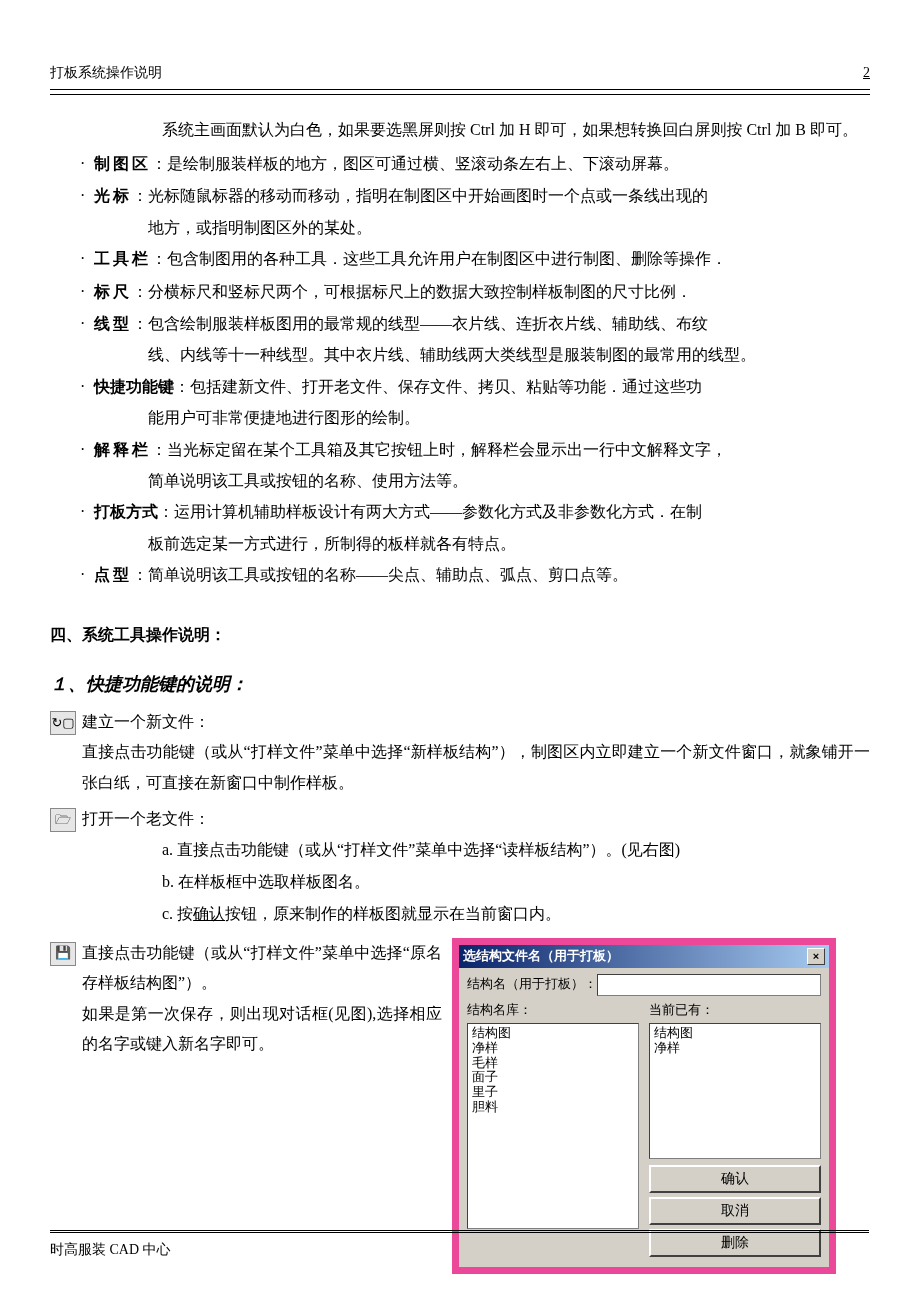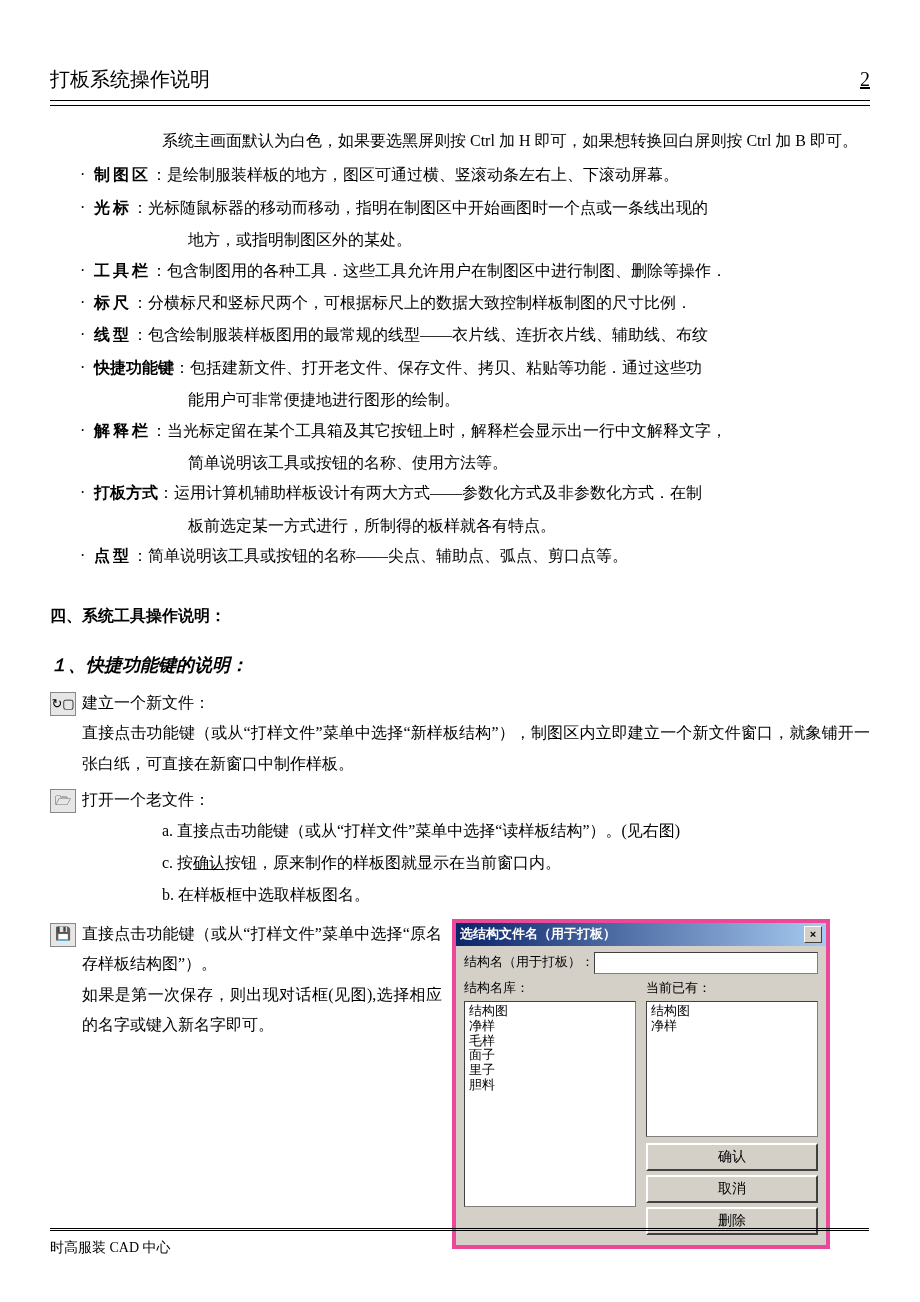--- a/index.html
+++ b/index.html
@@ -14,21 +14,21 @@
     width: 920px;
     min-height: 1302px;
     margin: 0 auto;
     padding: 60px 50px 30px 50px;
     box-sizing: border-box;
     position: relative;
   }
   .header {
     display: flex;
     justify-content: space-between;
-    font-size: 20px;
+    font-size: 14px;
     border-bottom: 1px solid #000;
     padding-bottom: 2px;
     margin-bottom: 4px;
   }
   .header-rule2 {
     border-bottom: 1px solid #000;
     margin-bottom: 20px;
   }
   .para-indent {
     text-indent: 2em;
@@ -52,22 +52,23 @@
     font-weight: bold;
     letter-spacing: 3px;
     white-space: nowrap;
   }
   .bullet-label-nls { letter-spacing: 0; }
   .bullet-text {
     flex: 1 1 auto;
     text-align: justify;
   }
   .bullet-cont {
-    margin-left: 108px;
+    margin-left: 68px;
     text-align: justify;
+    font-family: Liberation Mono, monospace;
   }
   .h2 {
     font-family: "SimHei", "黑体", sans-serif;
     font-size: 16px;
     font-weight: bold;
     margin: 30px 0 16px 0;
   }
   .h3 {
     font-family: "SimHei", "黑体", sans-serif;
     font-size: 18px;
@@ -106,21 +107,21 @@
   .underline { text-decoration: underline; }
   .two-col {
     display: flex;
     gap: 10px;
     align-items: flex-start;
   }
   .left-text { flex: 0 0 360px; }
   .dialog {
     width: 370px;
     background: #d4d0c8;
-    border: 4px solid #ec4899;
+    border: 7px solid #ec4899;
     font-family: "Microsoft Sans Serif", Arial, sans-serif;
     font-size: 13px;
     line-height: 1.3;
   }
   .dlg-title {
     background: linear-gradient(to right, #0a246a, #a6caf0);
     color: #fff;
     font-weight: bold;
     padding: 3px 4px;
     display: flex;
@@ -204,20 +205,21 @@
       <div class="bullet-item">
         <span class="bullet-mark">·</span>
         <span class="bullet-label">标尺</span>
         <span class="bullet-text">：分横标尺和竖标尺两个，可根据标尺上的数据大致控制样板制图的尺寸比例．</span>
       </div>
       <div class="bullet-item">
         <span class="bullet-mark">·</span>
         <span class="bullet-label">线型</span>
         <span class="bullet-text">：包含绘制服装样板图用的最常规的线型——衣片线、连折衣片线、辅助线、布纹</span>
       </div>
+      <div class="bullet-cont">线、内线等十一种线型。其中衣片线、辅助线两大类线型是服装制图的最常用的线型。</div>
       <div class="bullet-item">
         <span class="bullet-mark">·</span>
         <span class="bullet-label bullet-label-nls">快捷功能键</span>
         <span class="bullet-text">：包括建新文件、打开老文件、保存文件、拷贝、粘贴等功能．通过这些功</span>
       </div>
       <div class="bullet-cont">能用户可非常便捷地进行图形的绘制。</div>
       <div class="bullet-item">
         <span class="bullet-mark">·</span>
         <span class="bullet-label">解释栏</span>
         <span class="bullet-text">：当光标定留在某个工具箱及其它按钮上时，解释栏会显示出一行中文解释文字，</span>
@@ -246,22 +248,22 @@
       <div class="sub-indent">直接点击功能键（或从“打样文件”菜单中选择“新样板结构”），制图区内立即建立一个新文件窗口，就象铺开一张白纸，可直接在新窗口中制作样板。</div>
     </div>
   </div>
 
   <div class="icon-block">
     <span class="tool-icon">🗁</span>
     <div class="icon-text">
       <div>打开一个老文件：</div>
       <div class="abc-list">
         <div class="abc-item">a. <span>直接点击功能键（或从“打样文件”菜单中选择“读样板结构”）。(见右图)</span></div>
+        <div class="abc-item">b. <span>在样板框中选取样板图名。</span></div>
         <div class="abc-item">c. 按<span class="underline">确认</span>按钮，原来制作的样板图就显示在当前窗口内。</div>
-        <div class="abc-item">b. <span>在样板框中选取样板图名。</span></div>
       </div>
     </div>
   </div>
 
   <div class="icon-block">
     <span class="tool-icon">💾</span>
     <div class="icon-text two-col">
       <div class="left-text">
         <div class="sub-indent">直接点击功能键（或从“打样文件”菜单中选择“原名存样板结构图”）。</div>
         <div class="sub-indent">如果是第一次保存，则出现对话框(见图),选择相应的名字或键入新名字即可。</div>

